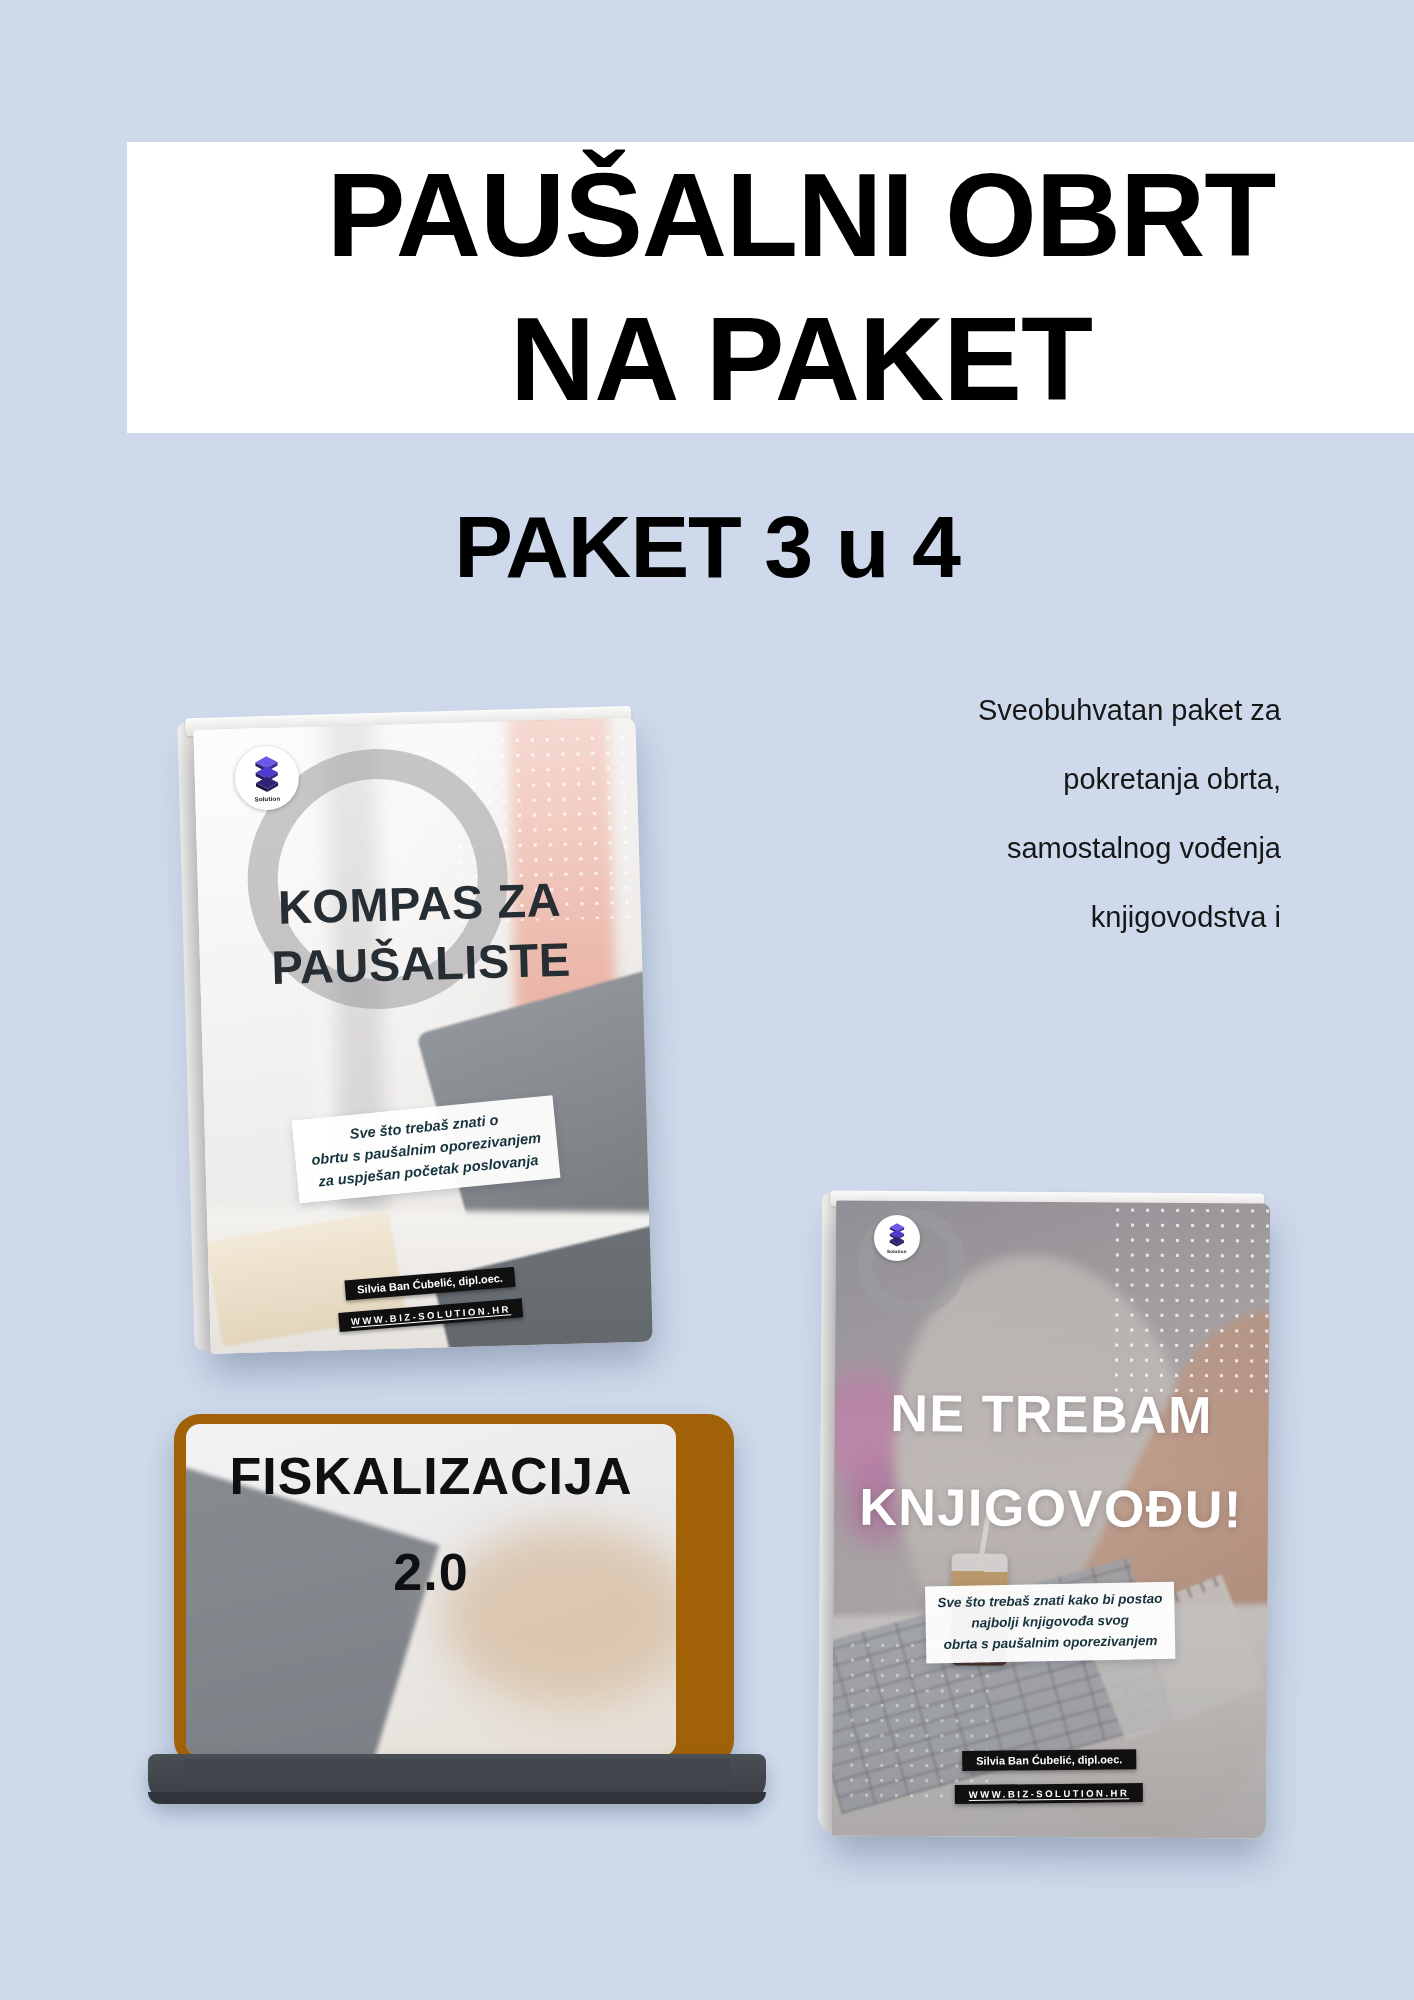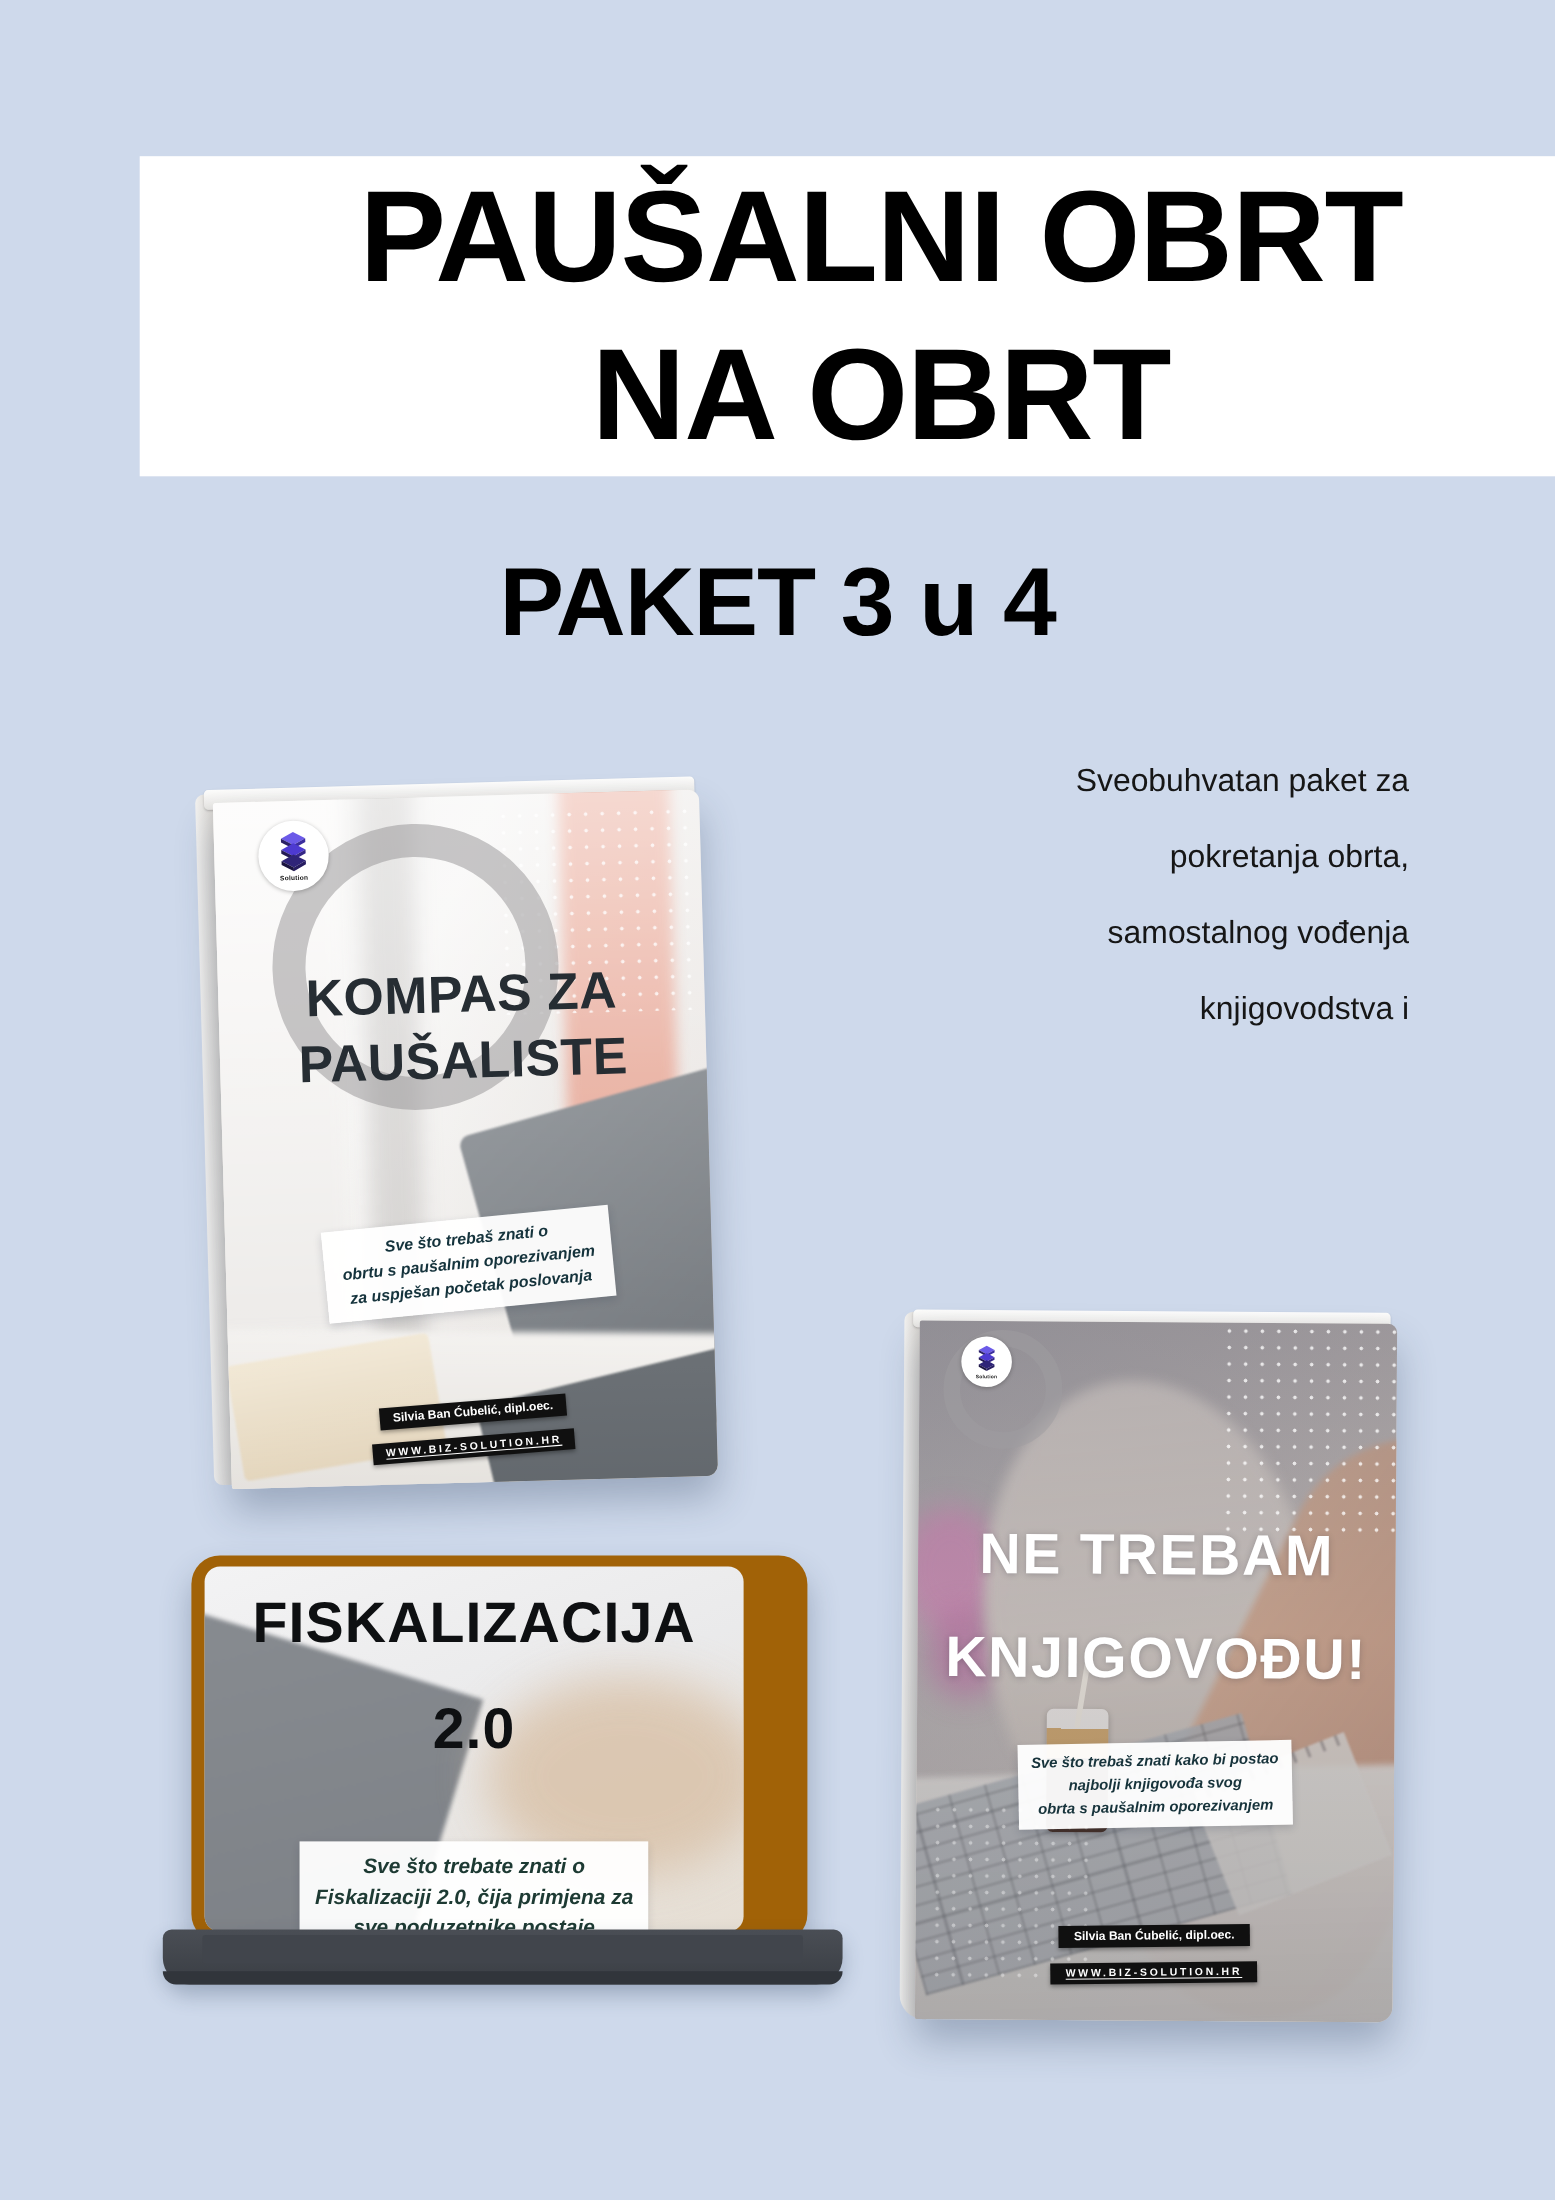--- a/index.html
+++ b/index.html
@@ -128,21 +128,21 @@
   .c2-strip2{top:582px;transform:translateX(-50%) rotate(-1deg);padding:4px 14px;font-size:9.5px;
              letter-spacing:2.5px;text-decoration:underline;text-underline-offset:2px;}
 </style>
 </head>
 <body>
 
 <div class="page">
 
   <header class="banner">
     <div class="t">PAUŠALNI OBRT</div>
-    <div class="t">NA OBRT</div>
+    <div class="t">NA PAKET</div>
   </header>
   <div class="paket">PAKET 3 u 4</div>
 
   <div class="intro">
     <div>Sveobuhvatan paket za</div>
     <div>pokretanja obrta,</div>
     <div>samostalnog vođenja</div>
     <div>knjigovodstva i</div>
   </div>
 
@@ -190,26 +190,20 @@
 
   <div class="laptop">
     <div class="lap-screen">
       <div class="lap-inner">
         <div class="l-gray"></div>
         <div class="l-warm"></div>
         <div class="l-title">
           <div>FISKALIZACIJA</div>
           <div class="l2">2.0</div>
         </div>
-        <div class="subbox l-box">
-          <div>Sve što trebate znati o</div>
-          <div>Fiskalizaciji 2.0, čija primjena za</div>
-          <div>sve poduzetnike postaje</div>
-
-        </div>
       </div>
     </div>
     <div class="lap-base">
       <div class="lap-kb kbgrid"></div>
       <div class="lap-lip"></div>
     </div>
   </div>
 
   <div class="book2">
     <div class="spine"></div>

